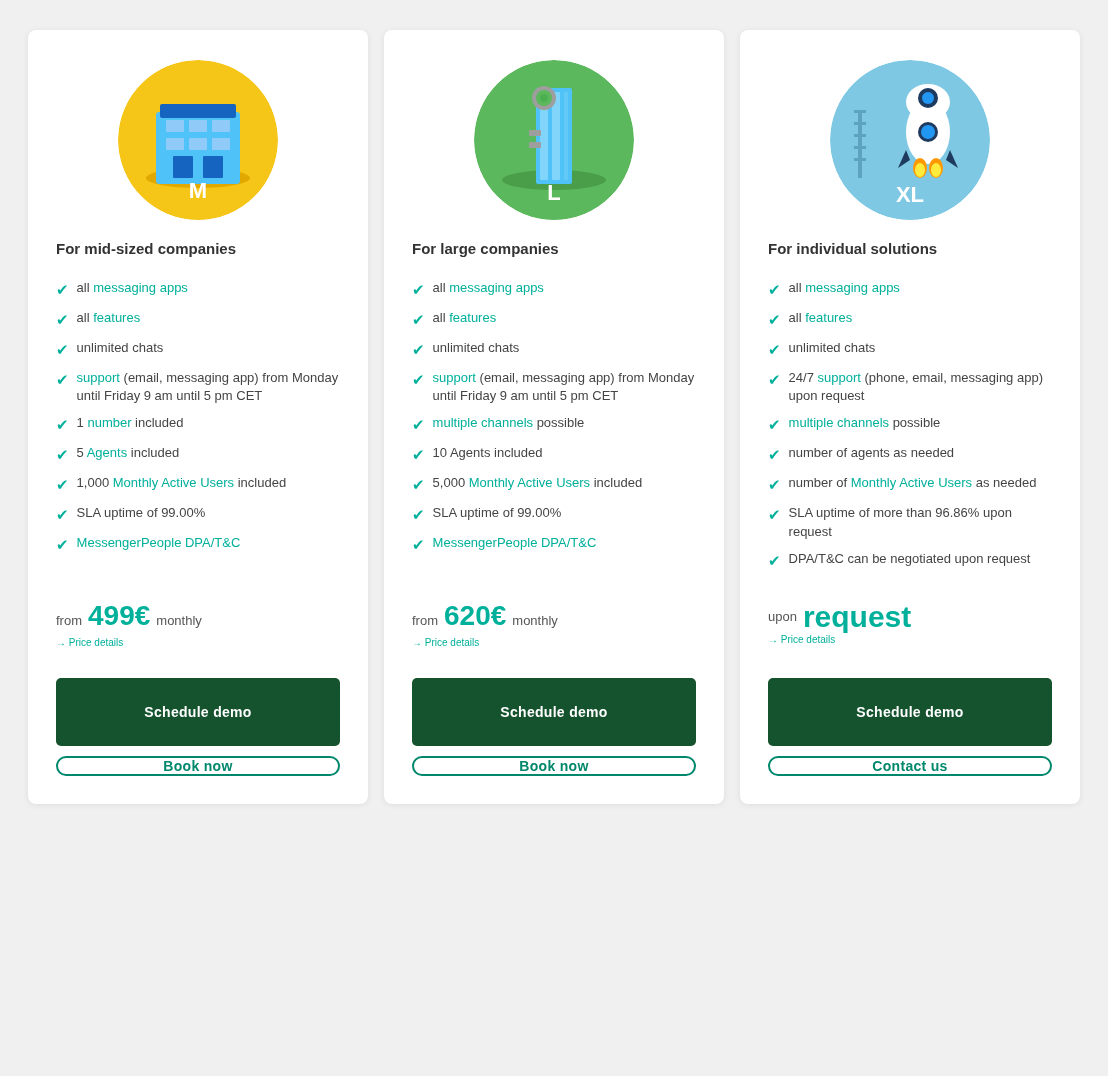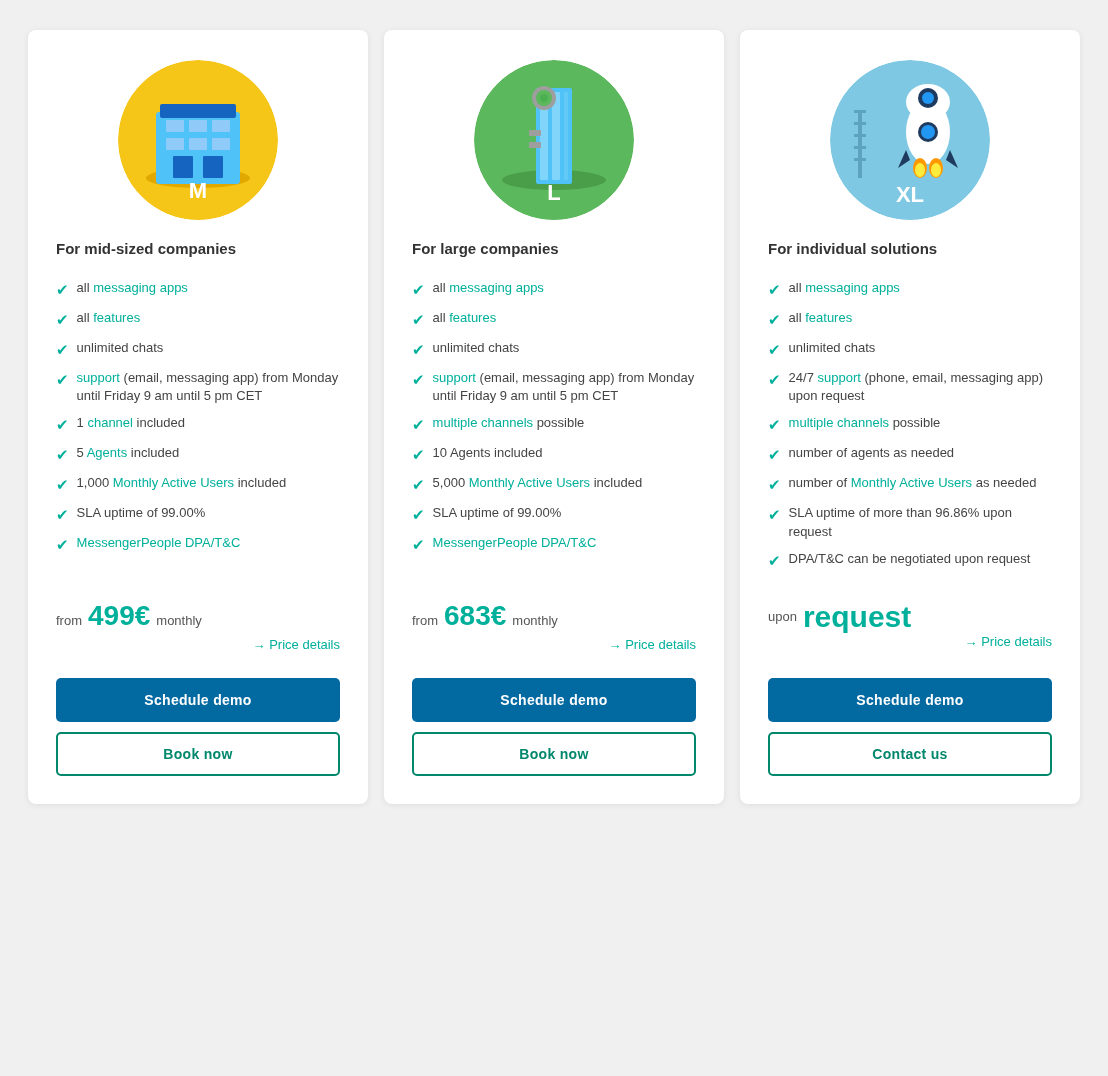--- a/index.html
+++ b/index.html
@@ -95,44 +95,42 @@
       font-weight: 800;
       color: #00b09b;
     }
     .price-request {
       font-size: 30px;
       font-weight: 700;
       color: #00b09b;
     }
     .price-details-link {
       color: #00b09b;
-      font-size: 13px;
+      font-size: 10px;
       text-decoration: none;
       display: block;
-      text-align: right;
     }
     .btn-primary {
-      background: #0369a1;
+      background: #14532d;
       color: #fff;
       border: none;
       border-radius: 5px;
-      padding: 14px;
+      padding: 26px;
       font-size: 14px;
       font-weight: 600;
       width: 100%;
       cursor: pointer;
       margin-bottom: 10px;
       letter-spacing: 0.3px;
     }
     .btn-secondary {
       background: #fff;
       color: #00876c;
       border: 2px solid #00876c;
-      border-radius: 5px;
-      padding: 12px;
+      border-radius: 12px;
       font-size: 14px;
       font-weight: 600;
       width: 100%;
       cursor: pointer;
       letter-spacing: 0.3px;
     }
     .pricing-from-word {
       font-size: 13px;
       color: #555;
     }
@@ -189,21 +187,21 @@
       <li>
           <span class="check">✔</span>
           <span>unlimited chats</span>
         </li>
       <li>
           <span class="check">✔</span>
           <span><a class="feature-link">support</a> (email, messaging app) from Monday until Friday 9 am until 5 pm CET</span>
         </li>
       <li>
           <span class="check">✔</span>
-          <span>1 <a class="feature-link">channel</a> included</span>
+          <span>1 <a class="feature-link">number</a> included</span>
         </li>
       <li>
           <span class="check">✔</span>
           <span>5 <a class="feature-link">Agents</a> included</span>
         </li>
       <li>
           <span class="check">✔</span>
           <span>1,000 <a class="feature-link">Monthly Active Users</a> included</span>
         </li>
       <li>
@@ -287,21 +285,21 @@
           <span>SLA uptime of 99.00%</span>
         </li>
       <li>
           <span class="check">✔</span>
           <span><a class="feature-link">MessengerPeople DPA/T&amp;C</a></span>
         </li>
     </ul>
     <div class="pricing-section">
       <div class="pricing-from">
         <span class="pricing-from-word">from</span>
-        <span class="price-amount">683€</span>
+        <span class="price-amount">620€</span>
         <span class="pricing-from-word">monthly</span>
       </div>
       <a class="price-details-link">→ Price details</a>
     </div>
     <button class="btn-primary">Schedule demo</button>
     <button class="btn-secondary">Book now</button>
   </div>
 
   <div class="pricing-card">
     <div class="card-image">

